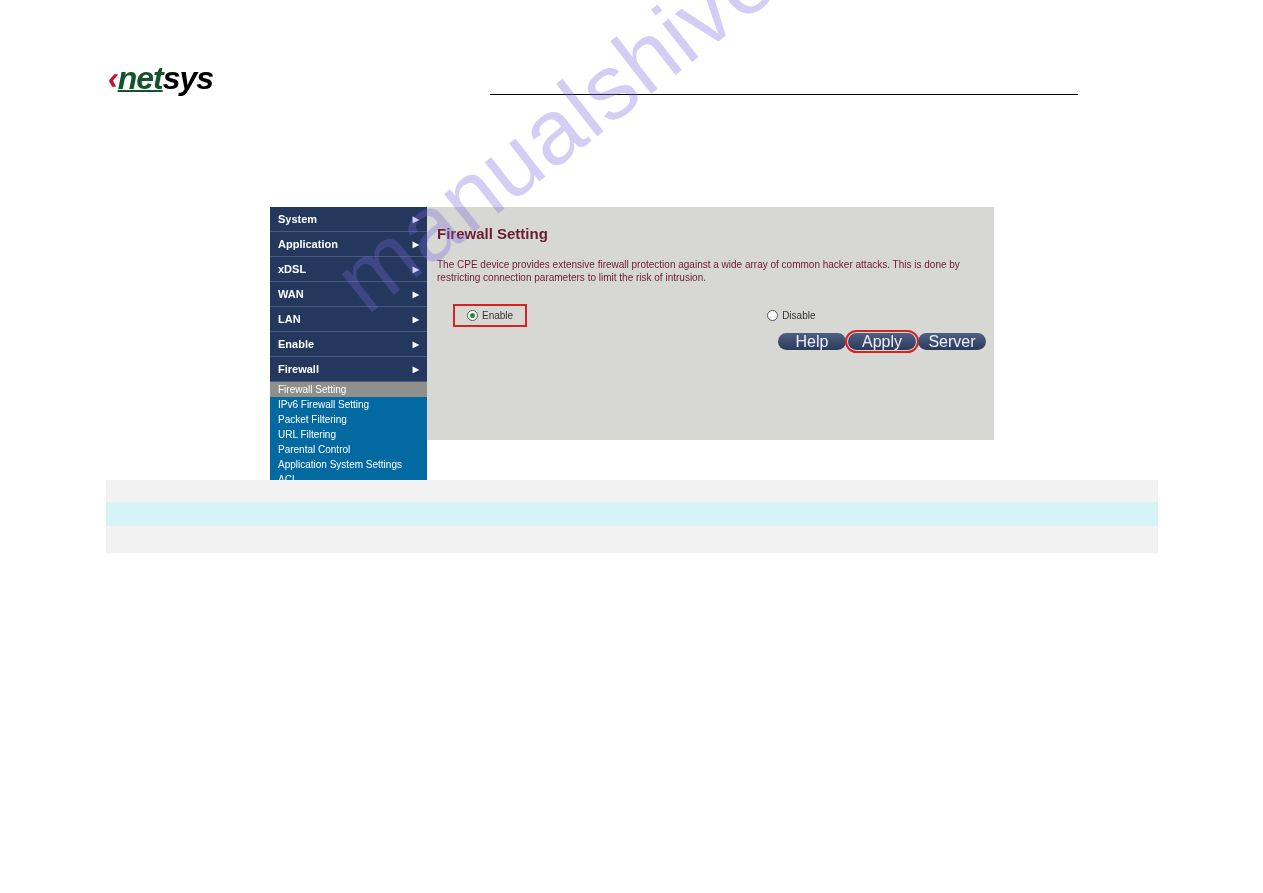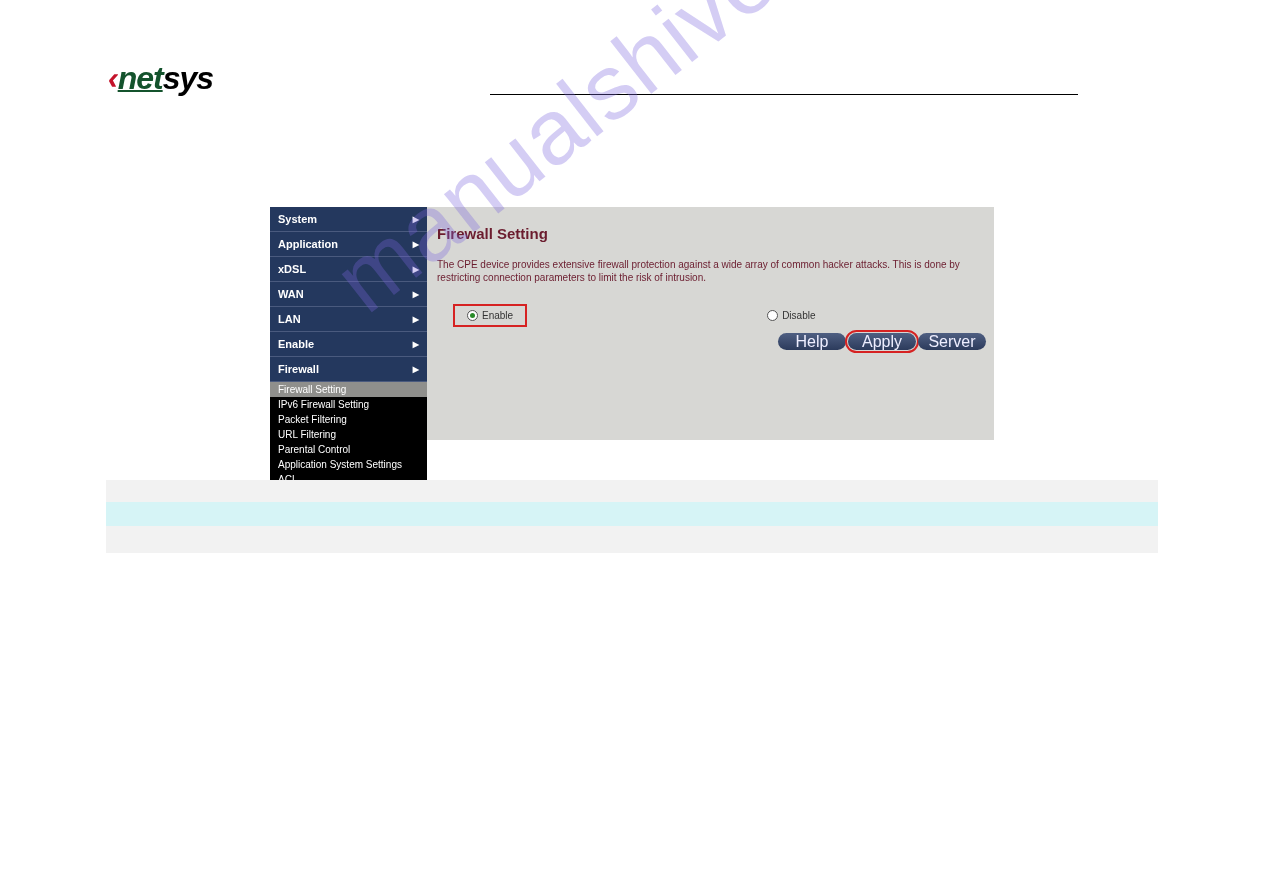--- a/index.html
+++ b/index.html
@@ -78,21 +78,21 @@
     align-items: center;
     justify-content: space-between;
     height: 14px;
   }
   .nav-main .arrow {
     font-size: 8px;
     margin-left: 2px;
   }
   .nav-main span:first-child { flex: 1; }
   .nav-sub {
-    background: #000000;
+    background: #0369a1;
     color: #fff;
     font-size: 10px;
     padding: 2px 8px;
     height: 16px;
     display: flex;
     align-items: center;
   }
   .nav-sub.active {
     background: #8f8f8c;
   }

